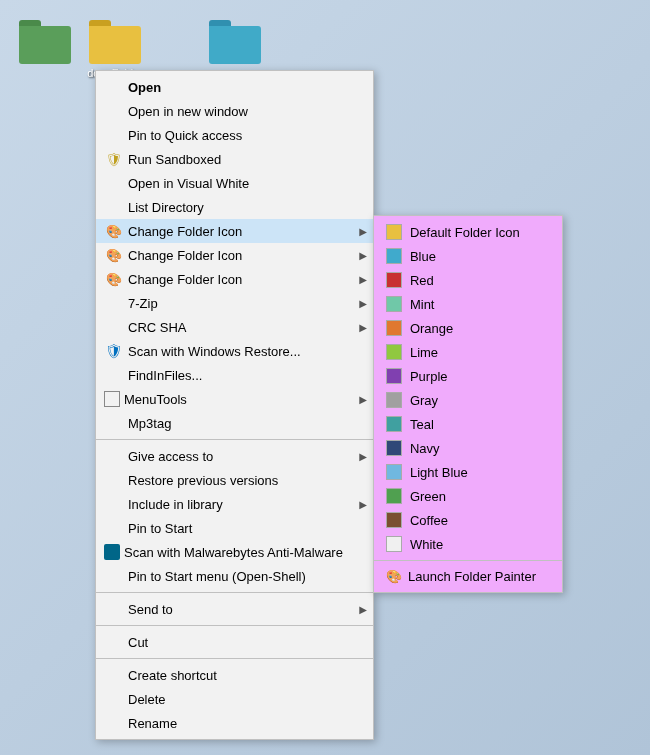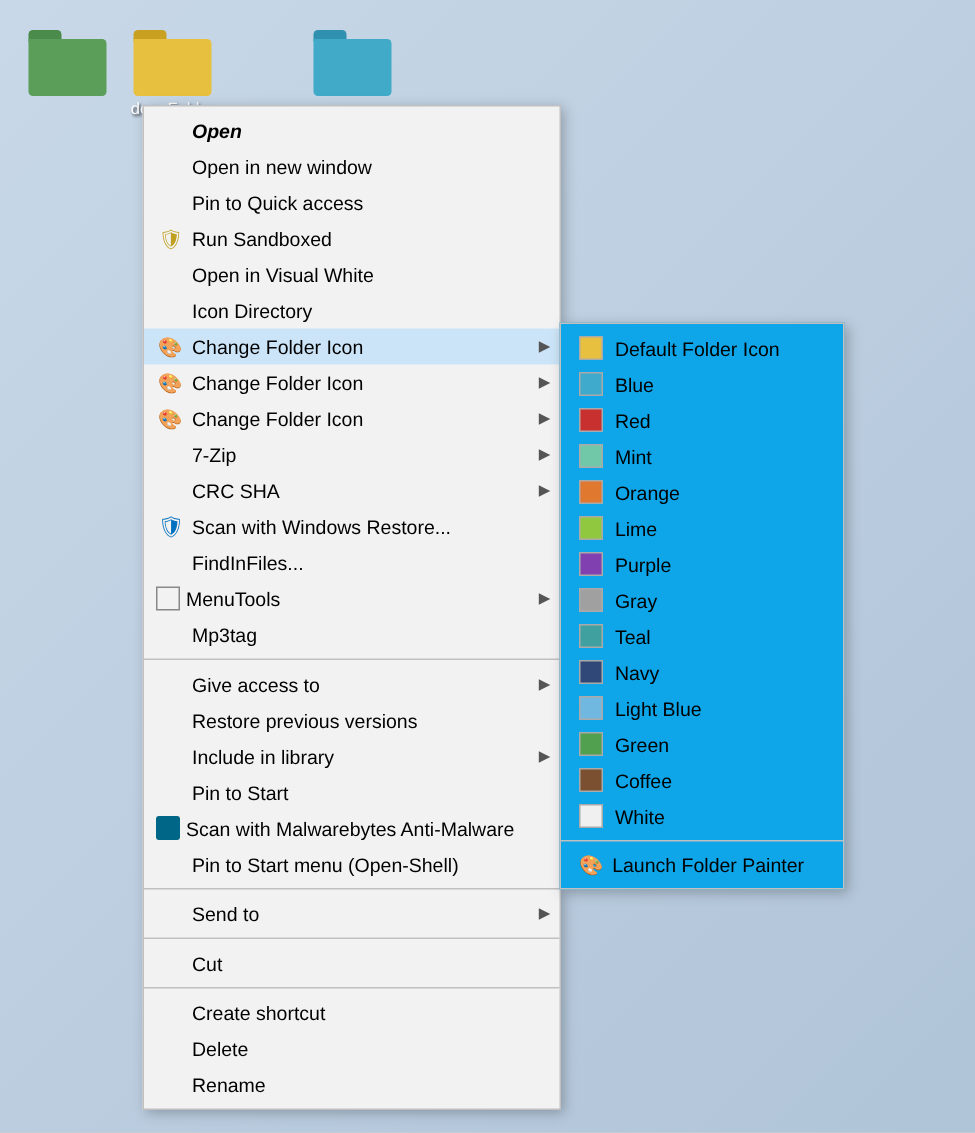--- a/index.html
+++ b/index.html
@@ -116,35 +116,34 @@
 
     .menu-item .arrow {
       position: absolute;
       right: 6px;
       font-size: 10px;
       color: #555;
     }
 
     .menu-item.bold .item-text {
       font-weight: bold;
-      font-style: italic;
     }
 
     .menu-separator {
       height: 1px;
       background: #c0c0c0;
       margin: 4px 0;
     }
 
     
     .submenu {
       position: absolute;
       top: -4px;
       left: 100%;
-      background: #0ea5e9;
+      background: #f0abfc;
       border: 1px solid #c0c0c0;
       box-shadow: 2px 2px 8px rgba(0,0,0,0.25);
       min-width: 190px;
       padding: 4px 0;
       z-index: 101;
     }
 
     .submenu-item {
       display: flex;
       align-items: center;
@@ -234,21 +233,21 @@
       <span class="item-text">Run Sandboxed</span>
     </div>
 
     <div class="menu-item">
       <span class="item-icon"></span>
       <span class="item-text">Open in Visual White</span>
     </div>
 
     <div class="menu-item">
       <span class="item-icon"></span>
-      <span class="item-text">Icon Directory</span>
+      <span class="item-text">List Directory</span>
     </div>
 
     <div class="menu-item highlighted" style="position:relative;">
       <span class="item-icon painter-icon">🎨</span>
       <span class="item-text">Change Folder Icon</span>
       <span class="arrow">▶</span>
 
       <div class="submenu">
         <div class="submenu-item">
           <div class="color-swatch" style="background:#e8c040;"></div>

